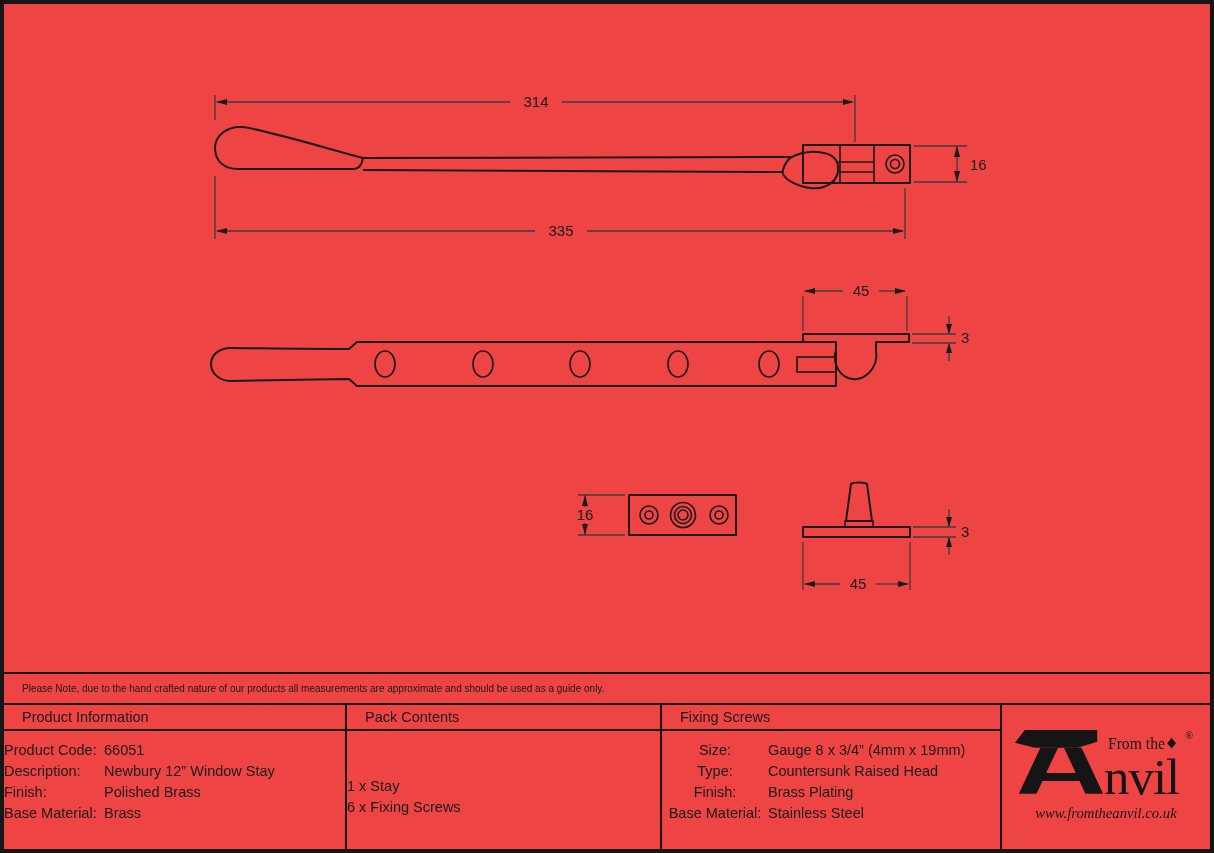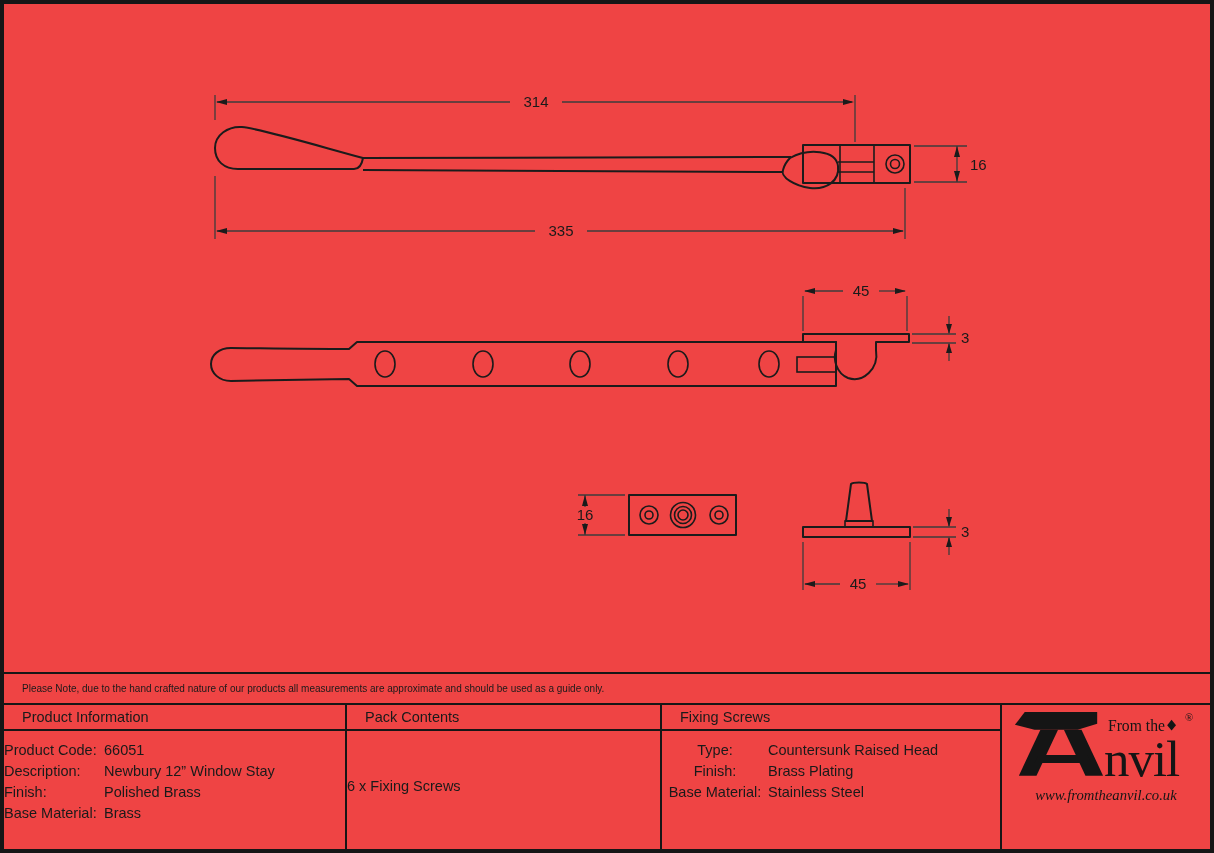--- a/index.html
+++ b/index.html
@@ -42,21 +42,21 @@
     padding-left: 18px;
     font-size: 10px;
   }
 
   
   .spec-table { display: flex; height: 144px; }
   .col { border-right: 2px solid #161616; display: flex; flex-direction: column; }
   .col-product  { width: 343px; }
   .col-pack     { width: 315px; gap: 36px; }
   .col-fixing   { width: 340px; text-align: center; }
-  .col-logo     { width: 208px; border-right: none; align-items: center; justify-content: flex-start; }
+  .col-logo     { width: 208px; border-right: none; align-items: center; justify-content: center; }
   .col-header {
     height: 26px;
     border-bottom: 2px solid #161616;
     display: flex;
     align-items: center;
     padding-left: 18px;
     font-size: 14.5px;
     flex: 0 0 auto;
   }
   .col-body { padding: 9px 0 0 0; font-size: 14.5px; }
@@ -231,27 +231,32 @@
         <div class="kv-row">
           <span class="k">Base Material:</span>
           <span class="v">Brass</span>
         </div>
       </div>
     </div>
 
     <div class="col col-pack">
       <div class="col-header">Pack Contents</div>
       <div class="col-body">
+        <div class="list-item">1 x Stay</div>
         <div class="list-item">6 x Fixing Screws</div>
       </div>
     </div>
 
     <div class="col col-fixing">
       <div class="col-header">Fixing Screws</div>
       <div class="col-body">
+        <div class="kv-row">
+          <span class="k">Size:</span>
+          <span class="v">Gauge 8 x 3/4” (4mm x 19mm)</span>
+        </div>
         <div class="kv-row">
           <span class="k">Type:</span>
           <span class="v">Countersunk Raised Head</span>
         </div>
         <div class="kv-row">
           <span class="k">Finish:</span>
           <span class="v">Brass Plating</span>
         </div>
         <div class="kv-row">
           <span class="k">Base Material:</span>

